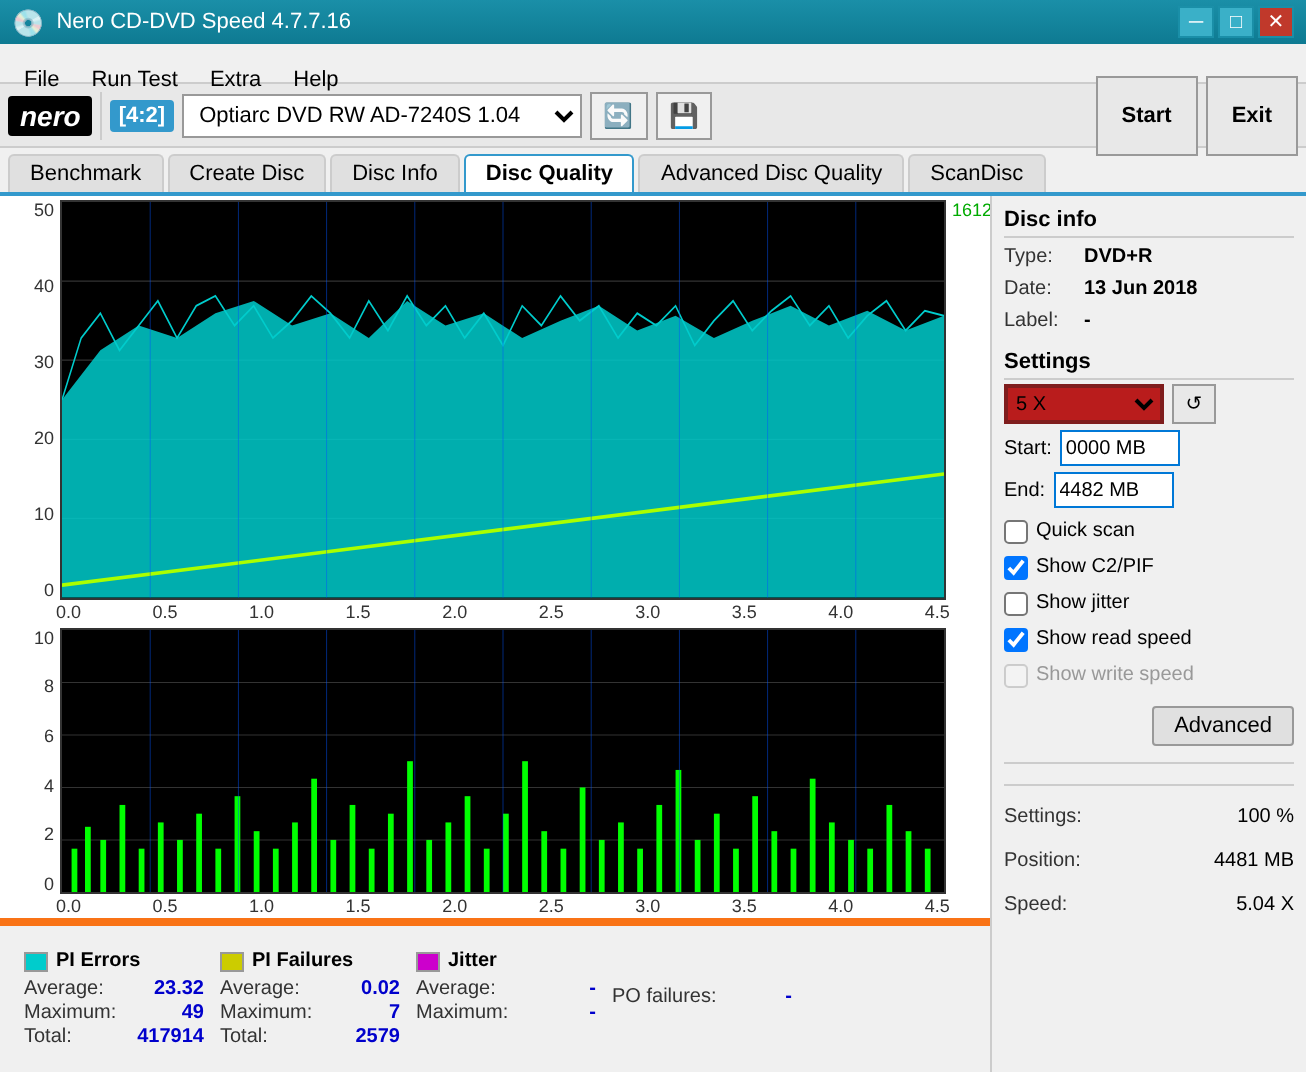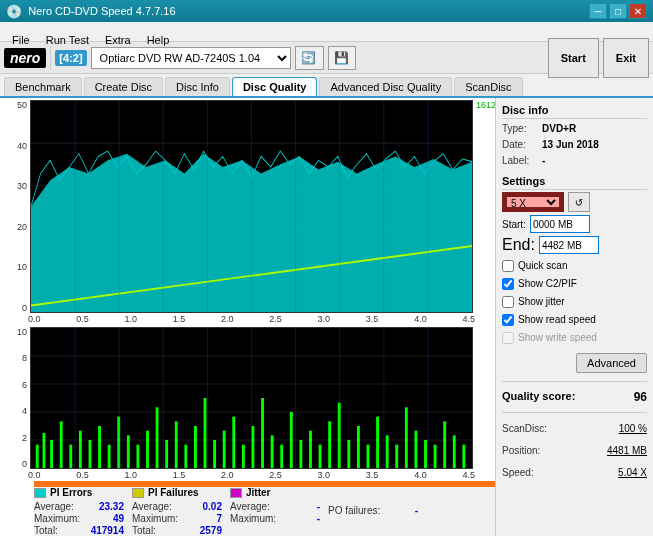--- a/index.html
+++ b/index.html
@@ -161,25 +161,24 @@
       font-size: 9px;
       color: #333;
       padding: 1px 0 1px 28px;
       margin-right: 20px;
     }
 
     
     #stats-area {
       display: flex;
       gap: 8px;
-      padding: 0;
+      padding: 12px;
       background: #f0f0f0;
-      border-top: 6px solid #f97316;
-      font-size: 10px;
-      margin-left: 34px;
+      border-top: 4px solid #f97316;
+      font-size: 10px;
     }
     .stat-group {
       display: flex;
       flex-direction: column;
       gap: 1px;
       min-width: 90px;
     }
     .stat-group .stat-header {
       display: flex;
       align-items: center;
@@ -227,23 +226,23 @@
 
     .settings-row {
       display: flex;
       align-items: center;
       gap: 4px;
       margin-bottom: 3px;
     }
     .settings-select {
       height: 20px;
       font-size: 10px;
-      border: 5px solid #7f1d1d;
-      background: #fca5a5;
-      width: 62px;
+      border: 2px solid #7f1d1d;
+      background: #b91c1c;
+      width: 80px;
     }
 
     .mb-input {
       width: 60px;
       height: 18px;
       font-size: 10px;
       border: 1px solid #0078d7;
       padding: 0 2px;
       background: white;
     }
@@ -275,21 +274,21 @@
     }
     .quality-score { color: #000; font-weight: bold; font-size: 12px; }
 
     .progress-row {
       display: flex;
       justify-content: space-between;
       font-size: 10px;
       line-height: 16px;
     }
     .progress-label { color: #333; }
-    .progress-value { color: #000; text-decoration: underline; }
+    .progress-value { color: #000; }
 
     .divider {
       border: none;
       border-top: 1px solid #ccc;
       margin: 2px 0;
     }
 
     svg.chart-svg {
       width: 100%;
       height: 100%;
@@ -585,21 +584,21 @@
         <select class="settings-select">
           <option>5 X</option>
         </select>
         <button style="width:22px;height:20px;padding:0;font-size:10px;border:1px solid #999;background:#e8e8e8;cursor:pointer;">↺</button>
       </div>
       <div class="settings-row">
         <span style="font-size:10px;">Start:</span>
         <input class="mb-input" type="text" value="0000 MB" style="">
       </div>
       <div class="settings-row">
-        <span style="font-size:16px;">End:</span>
+        <span style="font-size:10px;">End:</span>
         <input class="mb-input" type="text" value="4482 MB" style="">
       </div>
       <div class="check-row">
         <input type="checkbox" id="quick-scan" style="">
         <label for="quick-scan">Quick scan</label>
       </div>
       <div class="check-row">
         <input type="checkbox" id="show-c2pif" checked="" style="">
         <label for="show-c2pif">Show C2/PIF</label>
       </div>
@@ -614,29 +613,25 @@
       <div class="check-row">
         <input type="checkbox" id="show-write-speed" disabled="" style="">
         <label for="show-write-speed" style="color:#999;">Show write speed</label>
       </div>
     </div>
 
     <button class="advanced-btn">Advanced</button>
 
     <hr class="divider">
 
-    <div class="quality-row">
-      <span>Quality score:</span>
-      <span class="quality-score">96</span>
-    </div>
 
     <hr class="divider">
 
     <div class="progress-row">
-      <span class="progress-label">ScanDisc:</span>
+      <span class="progress-label">Settings:</span>
       <span class="progress-value">100 %</span>
     </div>
     <div class="progress-row">
       <span class="progress-label">Position:</span>
       <span class="progress-value">4481 MB</span>
     </div>
     <div class="progress-row">
       <span class="progress-label">Speed:</span>
       <span class="progress-value">5.04 X</span>
     </div>

